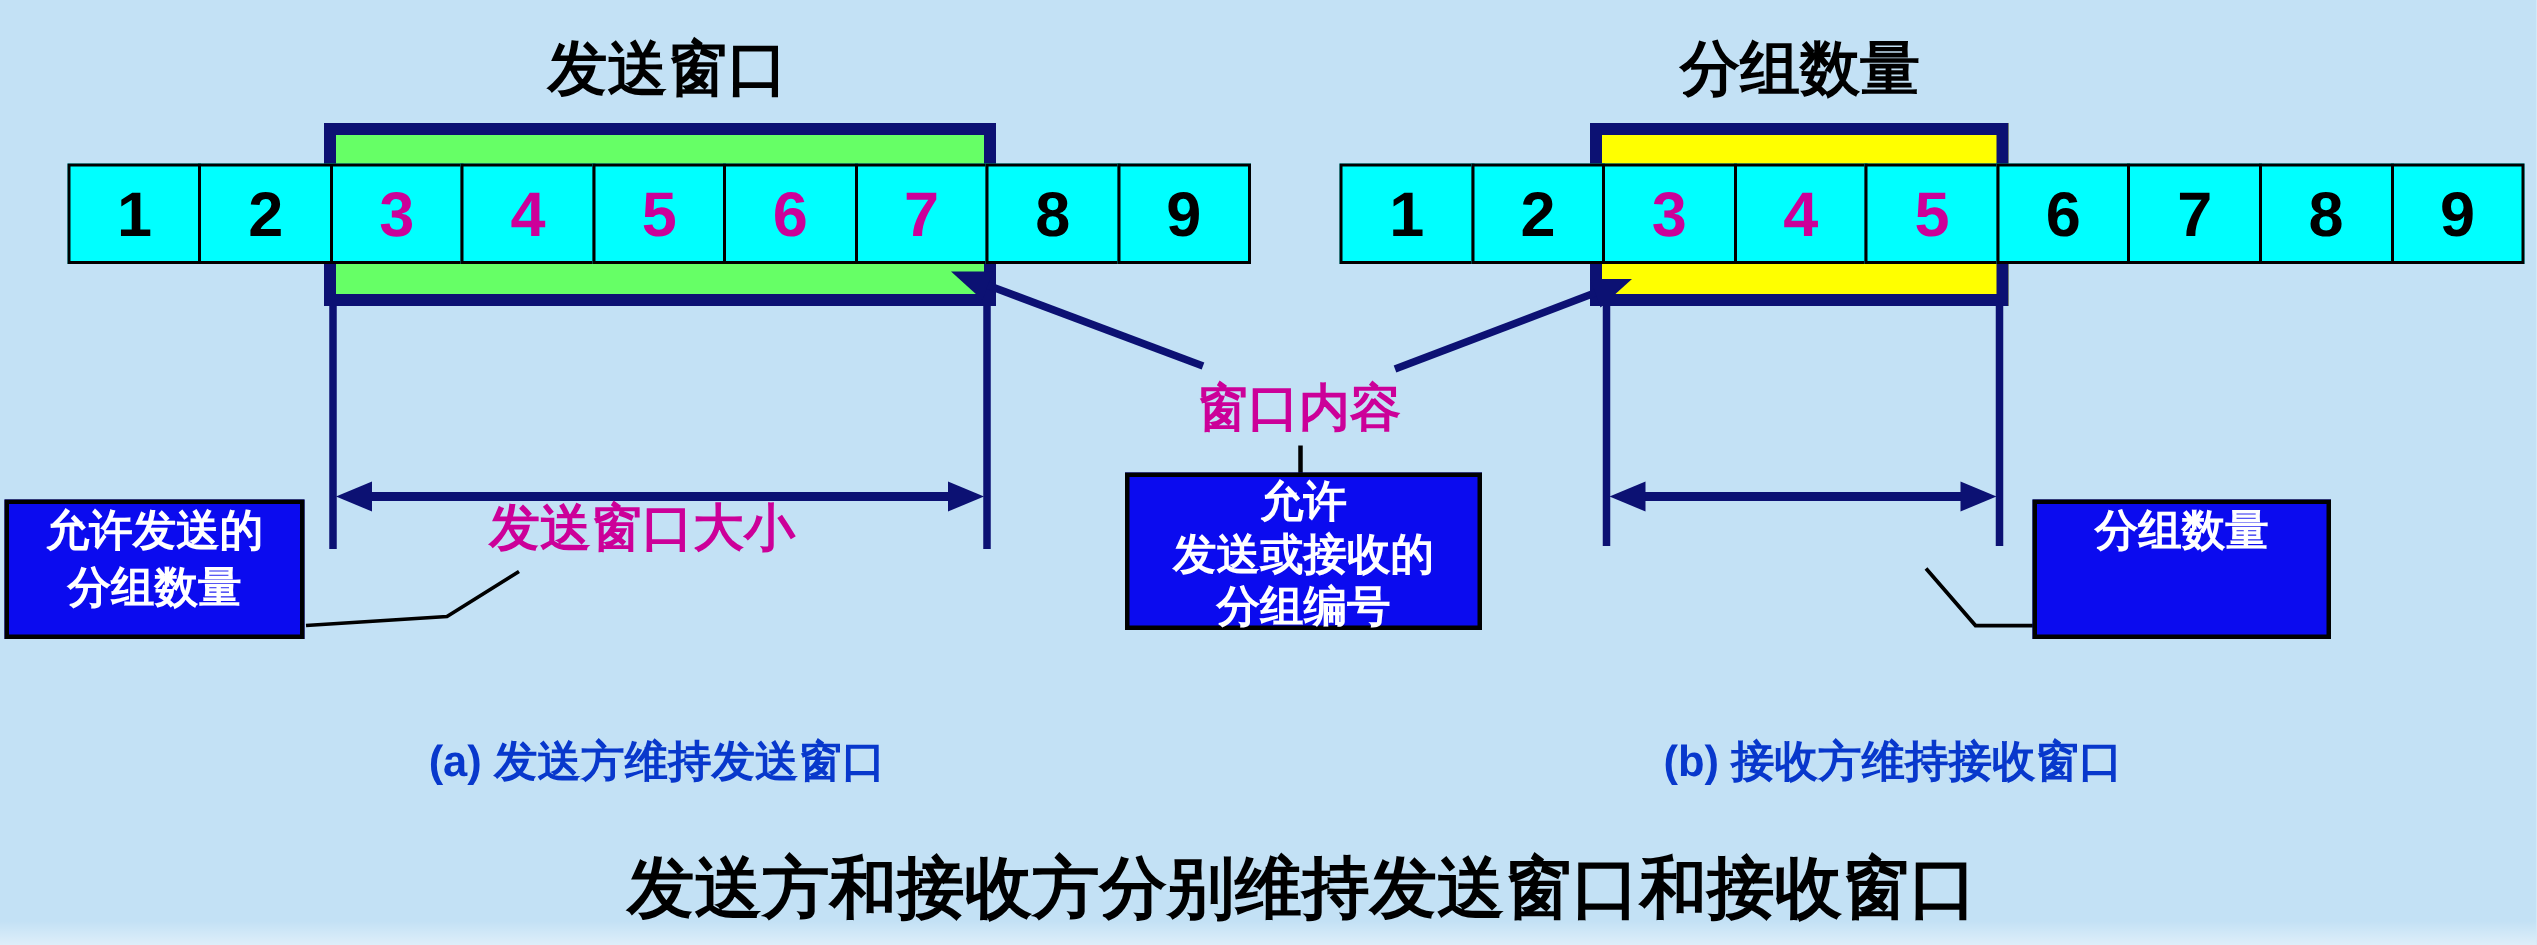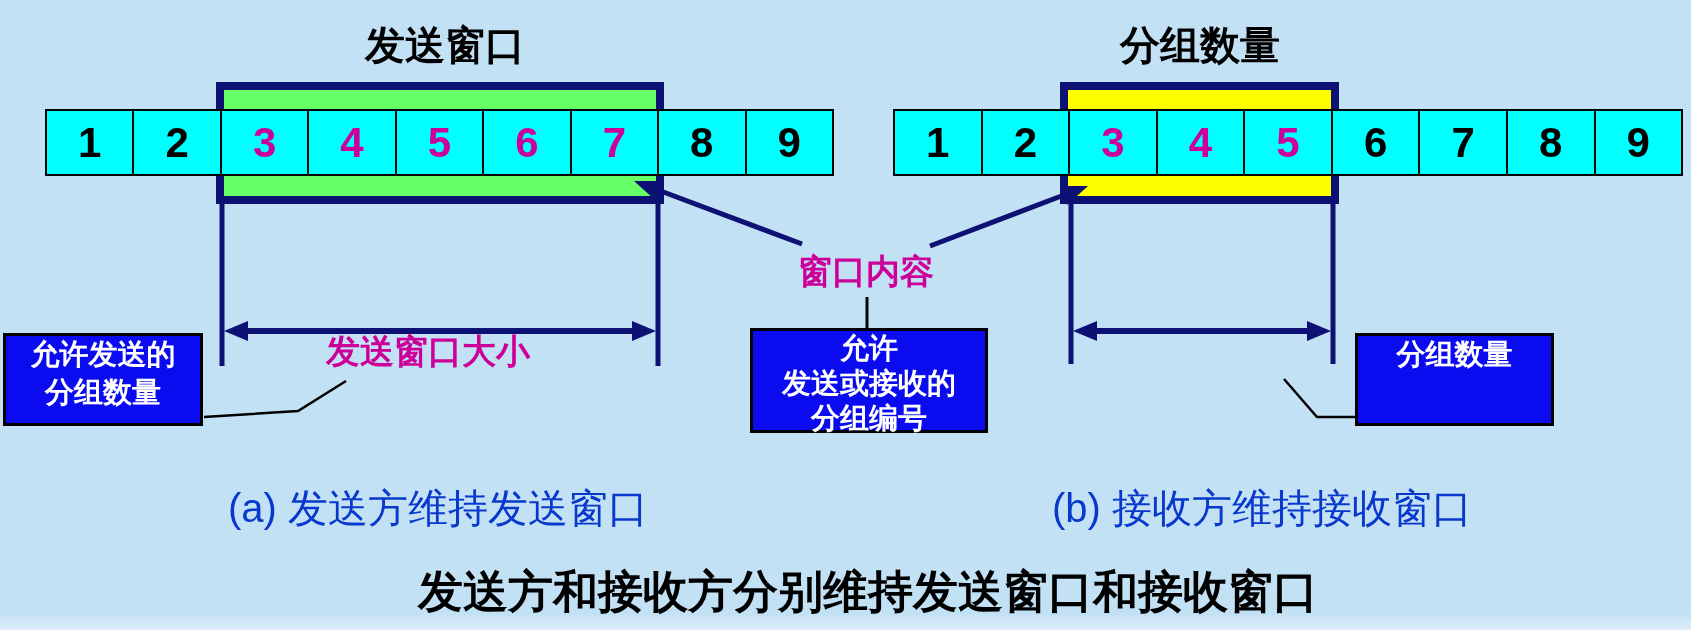--- a/index.html
+++ b/index.html
@@ -34,31 +34,31 @@
   .navy-stroke{stroke:var(--navy);fill:none;}
   .navy-fill{fill:var(--navy);stroke:none;}
   .black-stroke{stroke:var(--black);fill:none;}
   
   .lbl{position:absolute;z-index:4;white-space:nowrap;}
   .center-xy{transform:translate(-50%,-50%);}
   .center-x{transform:translateX(-50%);}
   .win-title{font-size:40px;font-weight:bold;color:var(--black);}
   .size-label{font-size:34px;font-weight:bold;color:var(--magenta);}
   .content-label{font-size:34px;font-weight:bold;color:var(--magenta);}
-  .caption{font-size:40px;font-weight:normal;color:var(--caption_blue);}
+  .caption{font-size:29px;font-weight:bold;color:var(--caption_blue);}
   .footer-title{font-size:45px;font-weight:bold;color:var(--black);}
   .bluebox{
     position:absolute;z-index:4;background:var(--box_blue);
     border:3px solid var(--black);box-sizing:border-box;
     display:flex;flex-direction:column;align-items:center;justify-content:flex-start;
     color:var(--white);font-weight:bold;text-align:center;
   }
   .bluebox.left{left:3px;top:333px;width:200px;height:93px;font-size:29px;line-height:1.3;}
   .bluebox.right{left:1355px;top:333px;width:199px;height:93px;font-size:29px;line-height:1.3;}
-  .bluebox.center{left:750px;top:328px;width:238px;height:105px;font-size:29px;line-height:1.2;}
+  .bluebox.center{left:750px;top:315px;width:238px;height:105px;font-size:29px;line-height:1.2;}
 </style>
 </head>
 <body>
 
 <div class="stage">
 
   <div class="winbox send"></div>
   <div class="winbox recv"></div>
 
   <div class="seqrow send">

